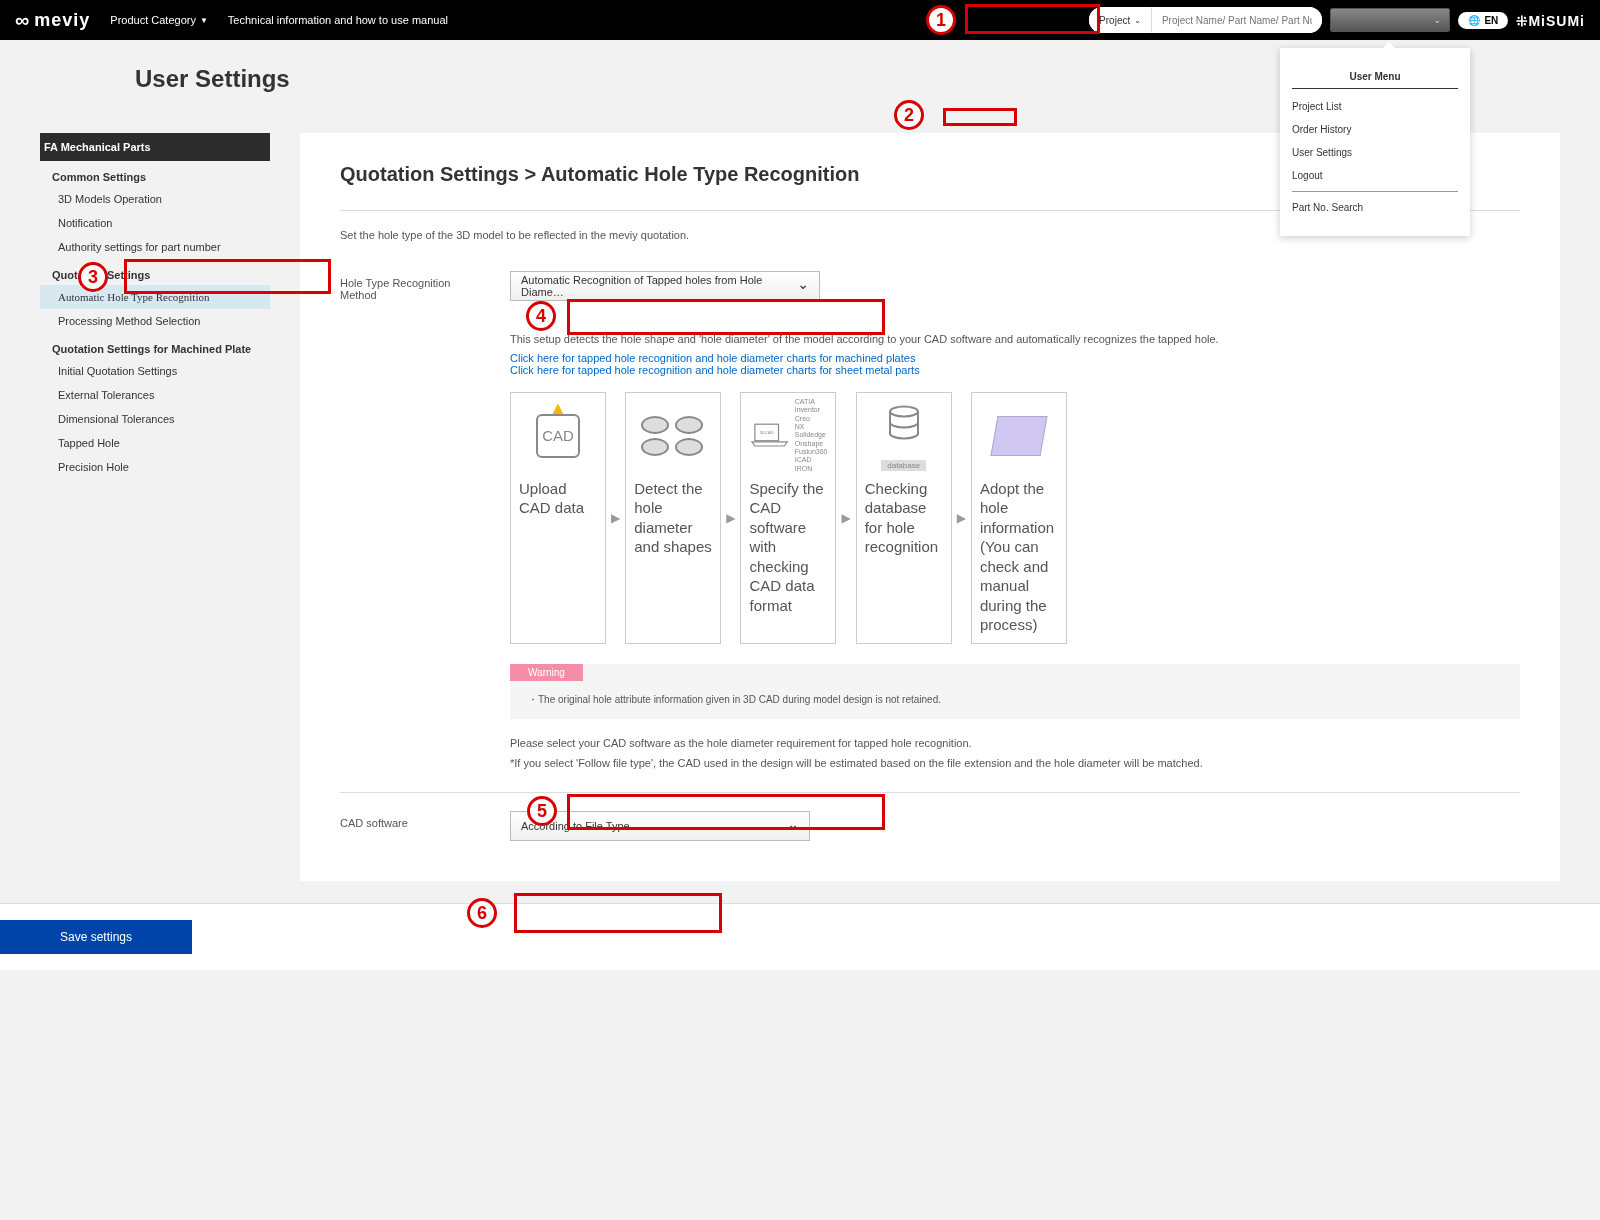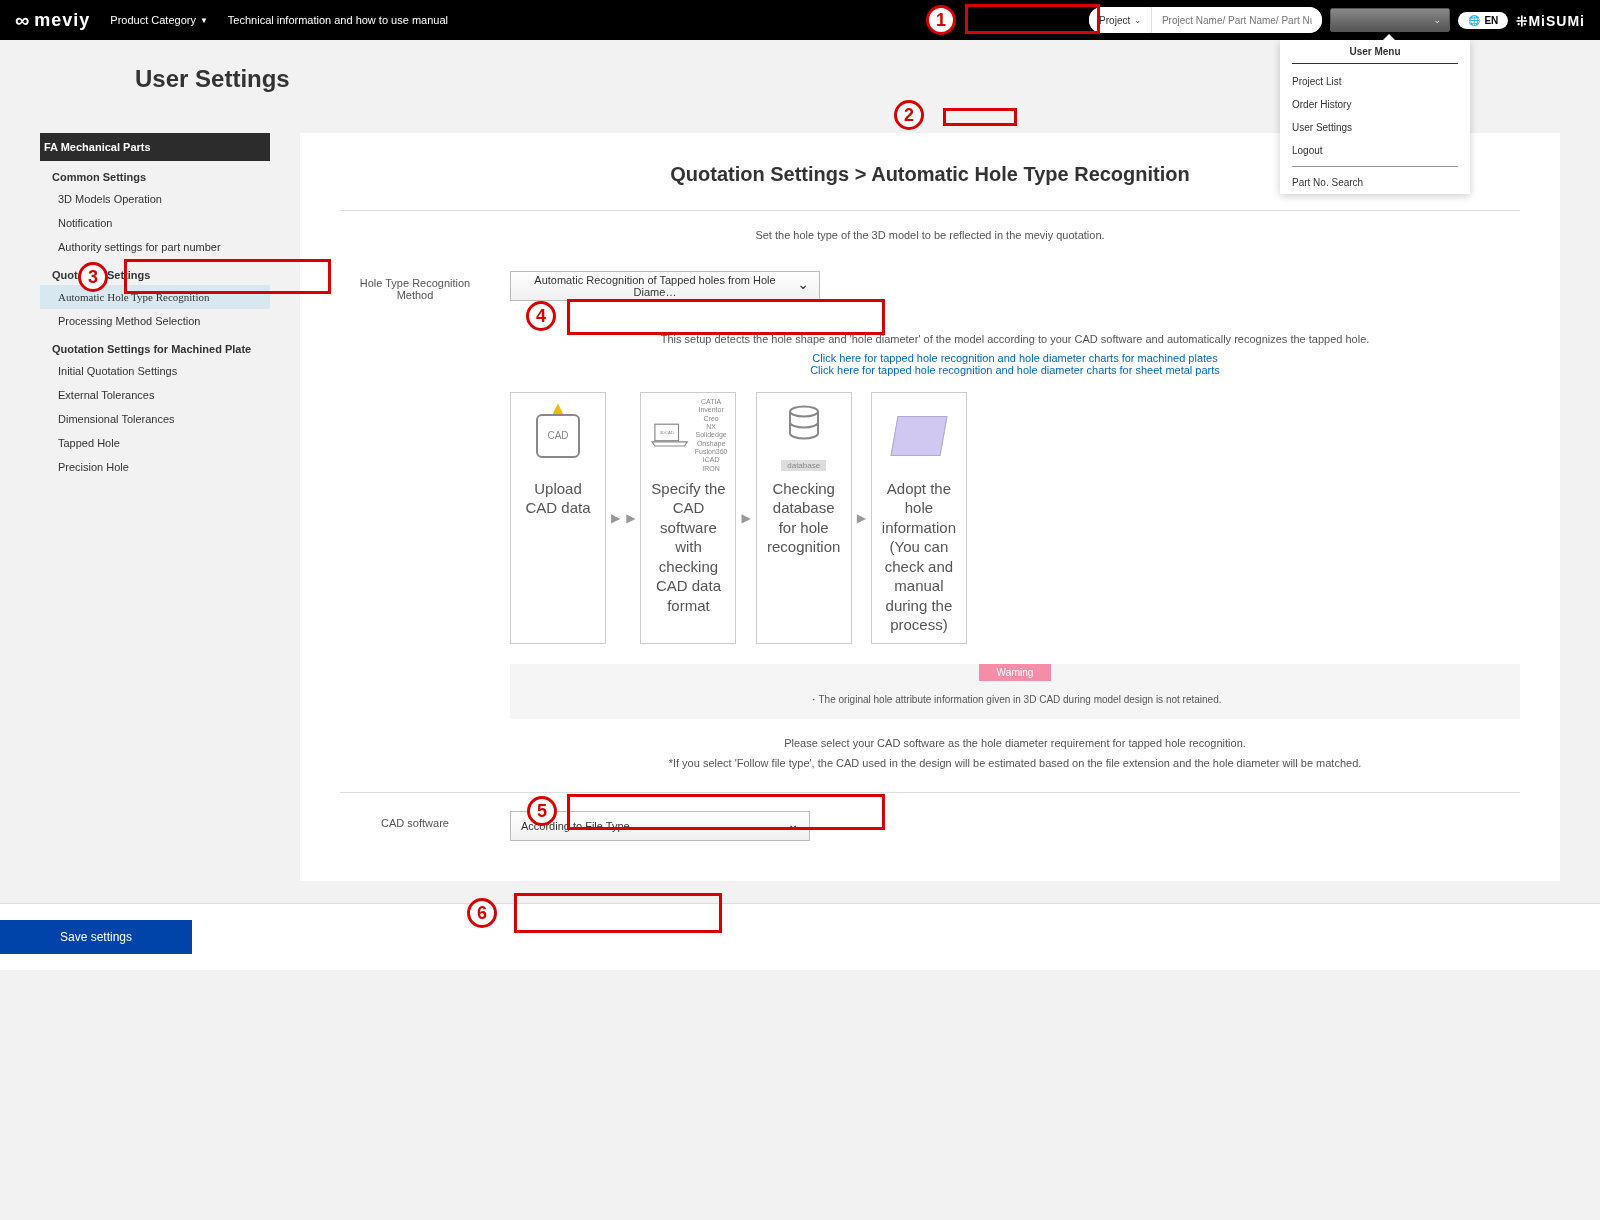--- a/index.html
+++ b/index.html
@@ -9,33 +9,33 @@
 .logo-icon { font-size: 20px; margin-right: 4px; }
 .nav-item { font-size: 11px; margin-right: 20px; cursor: pointer; display: flex; align-items: center; }
 .chev { font-size: 8px; margin-left: 4px; }
 .topbar-right { margin-left: auto; display: flex; align-items: center; gap: 8px; }
 .search-group { display: flex; align-items: center; background: #fff; border-radius: 16px; height: 26px; overflow: hidden; }
 .search-prefix { background: #fff; color: #333; padding: 0 10px; font-size: 10px; display: flex; align-items: center; height: 100%; border-right: 1px solid #ddd; cursor: pointer; }
 .search-input { border: none; padding: 0 10px; font-size: 10px; width: 170px; color: #333; outline: none; height: 100%; }
 .user-dropdown { background: linear-gradient(#888, #555); border: 1px solid #555; width: 120px; height: 24px; border-radius: 2px; cursor: pointer; display: flex; align-items: center; justify-content: flex-end; padding: 0 8px; color: #ddd; font-size: 9px; position: relative; }
 .lang-pill { background: #fff; color: #000; border-radius: 12px; padding: 3px 10px; font-size: 10px; display: flex; align-items: center; gap: 4px; cursor: pointer; font-weight: bold; }
 .misumi-logo { font-size: 14px; font-weight: bold; letter-spacing: 1px; }
-.user-menu-popup { position: absolute; right: 130px; top: 40px; width: 190px; background: #fff; box-shadow: 0 2px 8px rgba(0,0,0,0.2); padding: 0 0; z-index: 100; }
+.user-menu-popup { position: absolute; right: 130px; top: 48px; width: 190px; background: #fff; box-shadow: 0 2px 8px rgba(0,0,0,0.2); padding: 17px 0; z-index: 100; }
 .user-menu-arrow { position: absolute; top: -6px; right: 75px; width: 0; height: 0; border-left: 6px solid transparent; border-right: 6px solid transparent; border-bottom: 6px solid #fff; }
 .user-menu-title { text-align: center; font-size: 10px; font-weight: bold; padding: 6px 0; border-bottom: 1px solid #333; margin: 0 12px 6px 12px; }
 .user-menu-item { padding: 6px 12px; font-size: 10px; cursor: pointer; }
 .user-menu-divider { border-top: 1px solid #999; margin: 4px 12px; }
 .container { display: flex; padding: 20px 40px; gap: 30px; align-items: flex-start; }
 .page-title { font-size: 24px; margin: 25px 0 20px 135px; color: #333; }
 .sidebar { width: 230px; flex-shrink: 0; }
 .sidebar-header { background: #2c2c2c; color: #fff; padding: 8px 4px; font-size: 11px; font-weight: bold; }
 .sidebar-section { font-size: 11px; font-weight: bold; padding: 10px 12px 4px 12px; }
 .sidebar-item { font-size: 11px; padding: 6px 12px 6px 18px; cursor: pointer; color: #333; }
 .sidebar-item.active { background: #d8e8f0; font-family: Liberation Serif, serif; }
-.main { flex: 1; background: #fff; padding: 30px 40px; text-align: center; }
+.main { flex: 1; background: #fff; padding: 30px 40px; }
 .main-title { font-size: 20px; margin-bottom: 24px; }
 .hr { border: none; border-top: 1px solid #ddd; margin: 0 0 18px 0; }
 .desc-text { font-size: 11px; color: #555; margin-bottom: 4px; }
 .link { color: #0066cc; font-size: 11px; cursor: pointer; }
 .setting-row { display: flex; align-items: flex-start; margin: 30px 0; gap: 20px; }
 .setting-label { width: 150px; font-size: 11px; color: #555; padding-top: 6px; flex-shrink: 0; }
 .setting-content { flex: 1; }
 .select-wide { width: 310px; height: 30px; border: 1px solid #bbb; background: linear-gradient(#fff, #f0f0f0); padding: 0 30px 0 10px; font-size: 11px; cursor: pointer; position: relative; display: flex; align-items: center; }
 .select-wide::after { content: "⌄"; position: absolute; right: 10px; font-size: 14px; top: 4px; }
 .info-text { font-size: 11px; color: #555; margin-bottom: 4px; line-height: 1.5; }
@@ -141,26 +141,37 @@
     <div style="margin-left:170px">
       <div class="info-text">This setup detects the hole shape and 'hole diameter' of the model according to your CAD software and automatically recognizes the tapped hole.</div>
       <div class="link">Click here for tapped hole recognition and hole diameter charts for machined plates</div>
       <div class="link">Click here for tapped hole recognition and hole diameter charts for sheet metal parts</div>
 
       <div class="process-row">
         <div class="process-card">
           <div class="process-img">
             <div class="cad-icon-box">
               <span class="cad-arrow-up">▲</span>
-              <span style="font-size:10px;color:#888">CAD</span>
+              <span style="font-size:15px;color:#888">CAD</span>
             </div>
           </div>
           <div class="process-text">Upload CAD data</div>
         </div>
         <span class="proc-arrow">▶</span>
+        <div class="process-card">
+          <div class="process-img">
+            <div class="circles-grid">
+              <div class="circle-shape"></div>
+                <div class="circle-shape"></div>
+              <div class="circle-shape"></div>
+                <div class="circle-shape"></div>
+            </div>
+          </div>
+          <div class="process-text">Detect the hole diameter and shapes</div>
+        </div>
         <span class="proc-arrow">▶</span>
         <div class="process-card">
           <div class="process-img" style="gap:4px">
             <svg class="laptop-svg" viewBox="0 0 70 50">
               <rect x="10" y="5" width="40" height="28" fill="none" stroke="#888" stroke-width="2"></rect>
               <text x="30" y="22" font-size="7" fill="#888" text-anchor="middle">3DCAD</text>
               <path d="M5 35 L65 35 L60 42 L10 42 Z" fill="none" stroke="#888" stroke-width="2"></path>
             </svg>
             <div class="cad-list">
               <div>CATIA</div>

